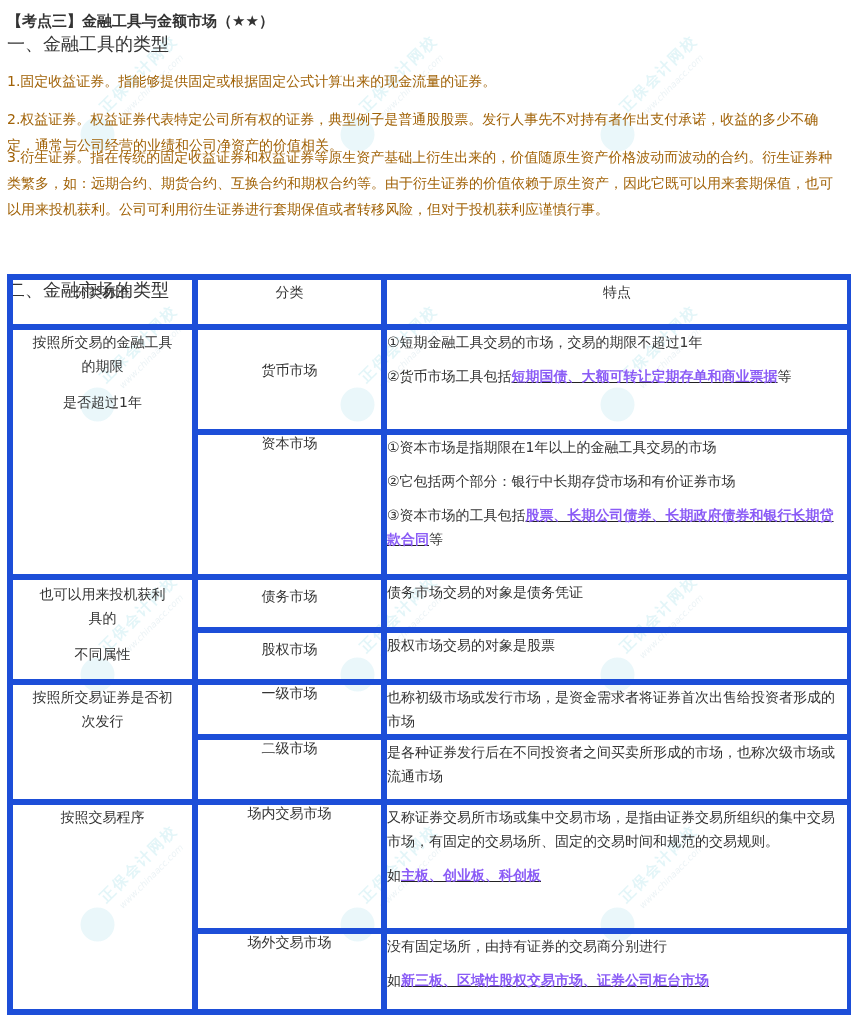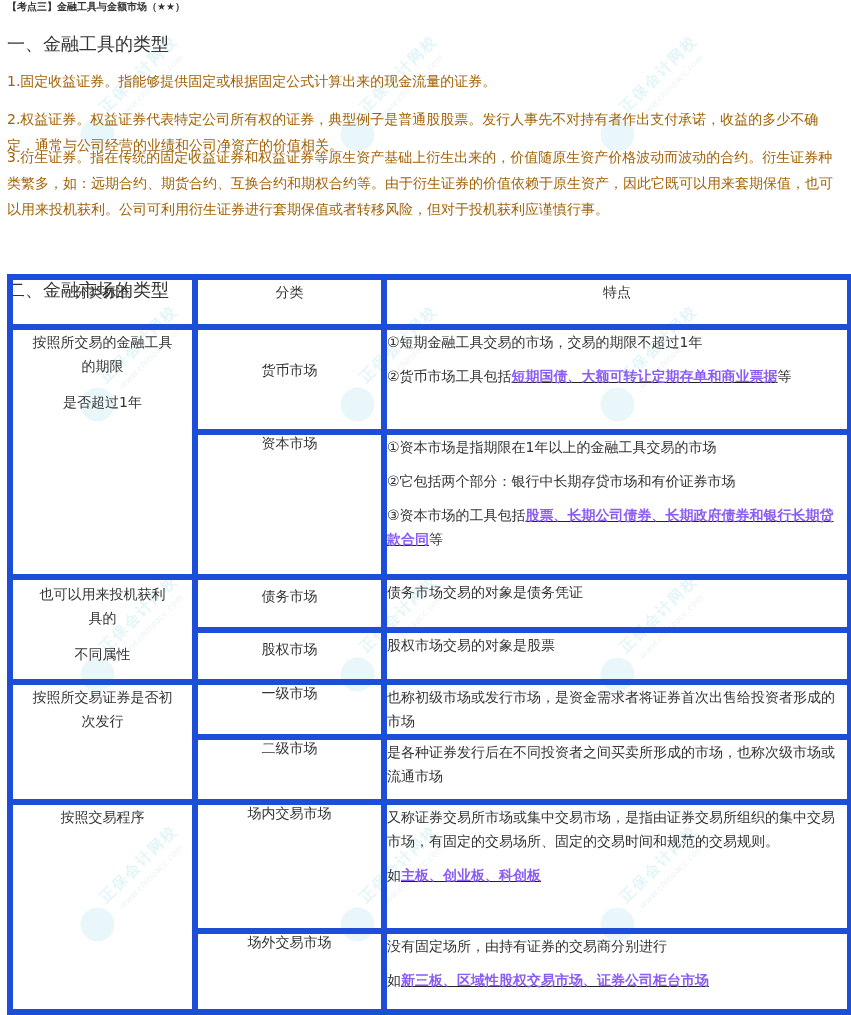--- a/index.html
+++ b/index.html
@@ -13,21 +13,21 @@
     position: absolute; width: 150px; height: 60px;
     transform: rotate(-45deg); opacity: 0.55;
   }
   .wm .circle {
     position: absolute; left: 0; top: 18px; width: 34px; height: 34px;
     border-radius: 50%; background: #d9f1f6;
   }
   .wm .t1 { position: absolute; left: 38px; top: 12px; font-size: 15px; font-weight: bold; color: #cdeef3; letter-spacing: 2px; }
   .wm .t2 { position: absolute; left: 46px; top: 34px; font-size: 9px; color: #dce9ee; font-style: italic; }
   .content { position: absolute; left: 0; top: 0; width: 851px; z-index: 1; }
-  .title { position: absolute; left: 7px; top: 0; font-size: 10px; font-weight: bold; color: #333; }
+  .title { position: absolute; left: 7px; top: 12px; font-size: 15px; font-weight: bold; color: #333; }
   .para { position: absolute; left: 7px; width: 836px; line-height: 26px; font-size: 14px; color: #a16207; margin-top: 16px; }
   .section { position: absolute; left: 7px; font-size: 18px; color: #333; }
   table.grid {
     position: absolute; left: 7px; top: 274px; width: 840px;
     border-collapse: collapse; table-layout: fixed; font-size: 14px;
   }
   table.grid td, table.grid th {
     border: 6px solid #1d4ed8; vertical-align: top; padding: 0; font-weight: normal; color: #333;
   }
   table.grid th { height: 40px; text-align: center; vertical-align: top; padding-top: 4px; }

